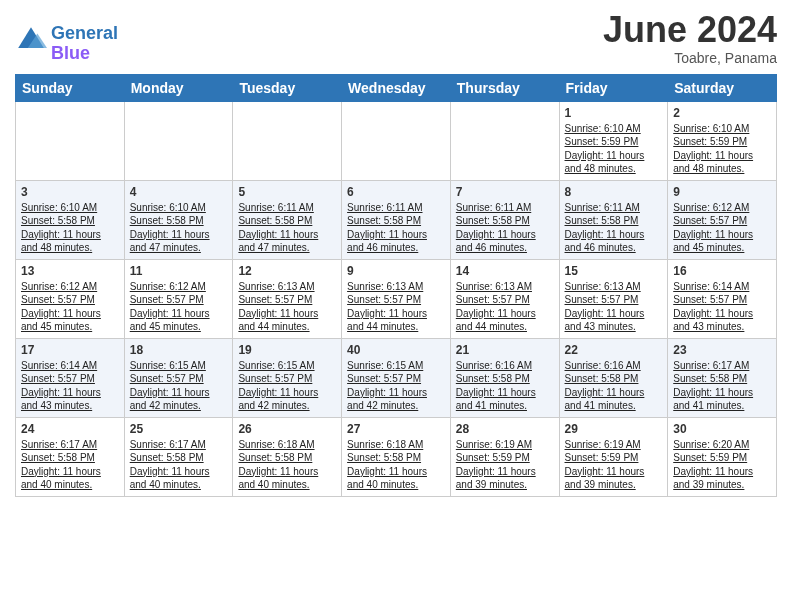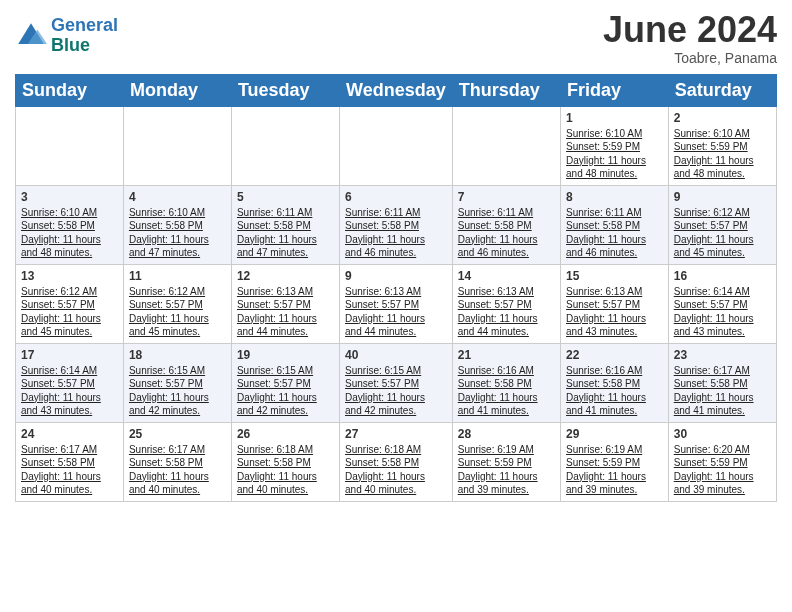--- a/index.html
+++ b/index.html
@@ -16,22 +16,22 @@
       padding: 10px 15px 15px 15px;
     }
     .header {
       display: flex;
       align-items: flex-start;
       justify-content: space-between;
       margin-bottom: 8px;
     }
     .logo {
       display: flex;
-      align-items: center;
-      margin-top: 6px;
+      align-items: flex-start;
+      margin-top: 14px;
     }
     .logo-text {
       font-size: 18px;
       font-weight: bold;
       color: #333;
       line-height: 1.1;
     }
     .logo-text span {
       color: #2e75b6;
     }
@@ -53,21 +53,21 @@
       font-size: 14px;
       color: #555;
     }
     .calendar {
       width: 100%;
       border-collapse: collapse;
     }
     .calendar th {
       background: #2e75b6;
       color: #fff;
-      font-size: 18px;
+      font-size: 14px;
       font-weight: bold;
       padding: 5px 6px;
       text-align: left;
       border: 1px solid #2e75b6;
     }
     .calendar td {
       width: calc(100% / 7);
       vertical-align: top;
       padding: 4px 5px;
       border: 1px solid #ccc;
@@ -103,21 +103,21 @@
 
 <div class="page">
   <div class="header">
     <div class="logo">
       <svg class="logo-icon" viewBox="0 0 40 40">
         <polygon points="20,4 36,30 4,30" fill="#2e75b6"></polygon>
         <polygon points="28,12 40,30 16,30" fill="#5a9fd4" opacity="0.7"></polygon>
       </svg>
       <div class="logo-text">
         <div><span>General</span></div>
-        <div><span style="color:#0f766e">Blue</span></div>
+        <div><span style="color:#8b5cf6">Blue</span></div>
       </div>
     </div>
     <div class="title-block">
       <div class="month-title">June 2024</div>
       <div class="location">Toabre, Panama</div>
     </div>
   </div>
 
   <table class="calendar">
     <thead>

